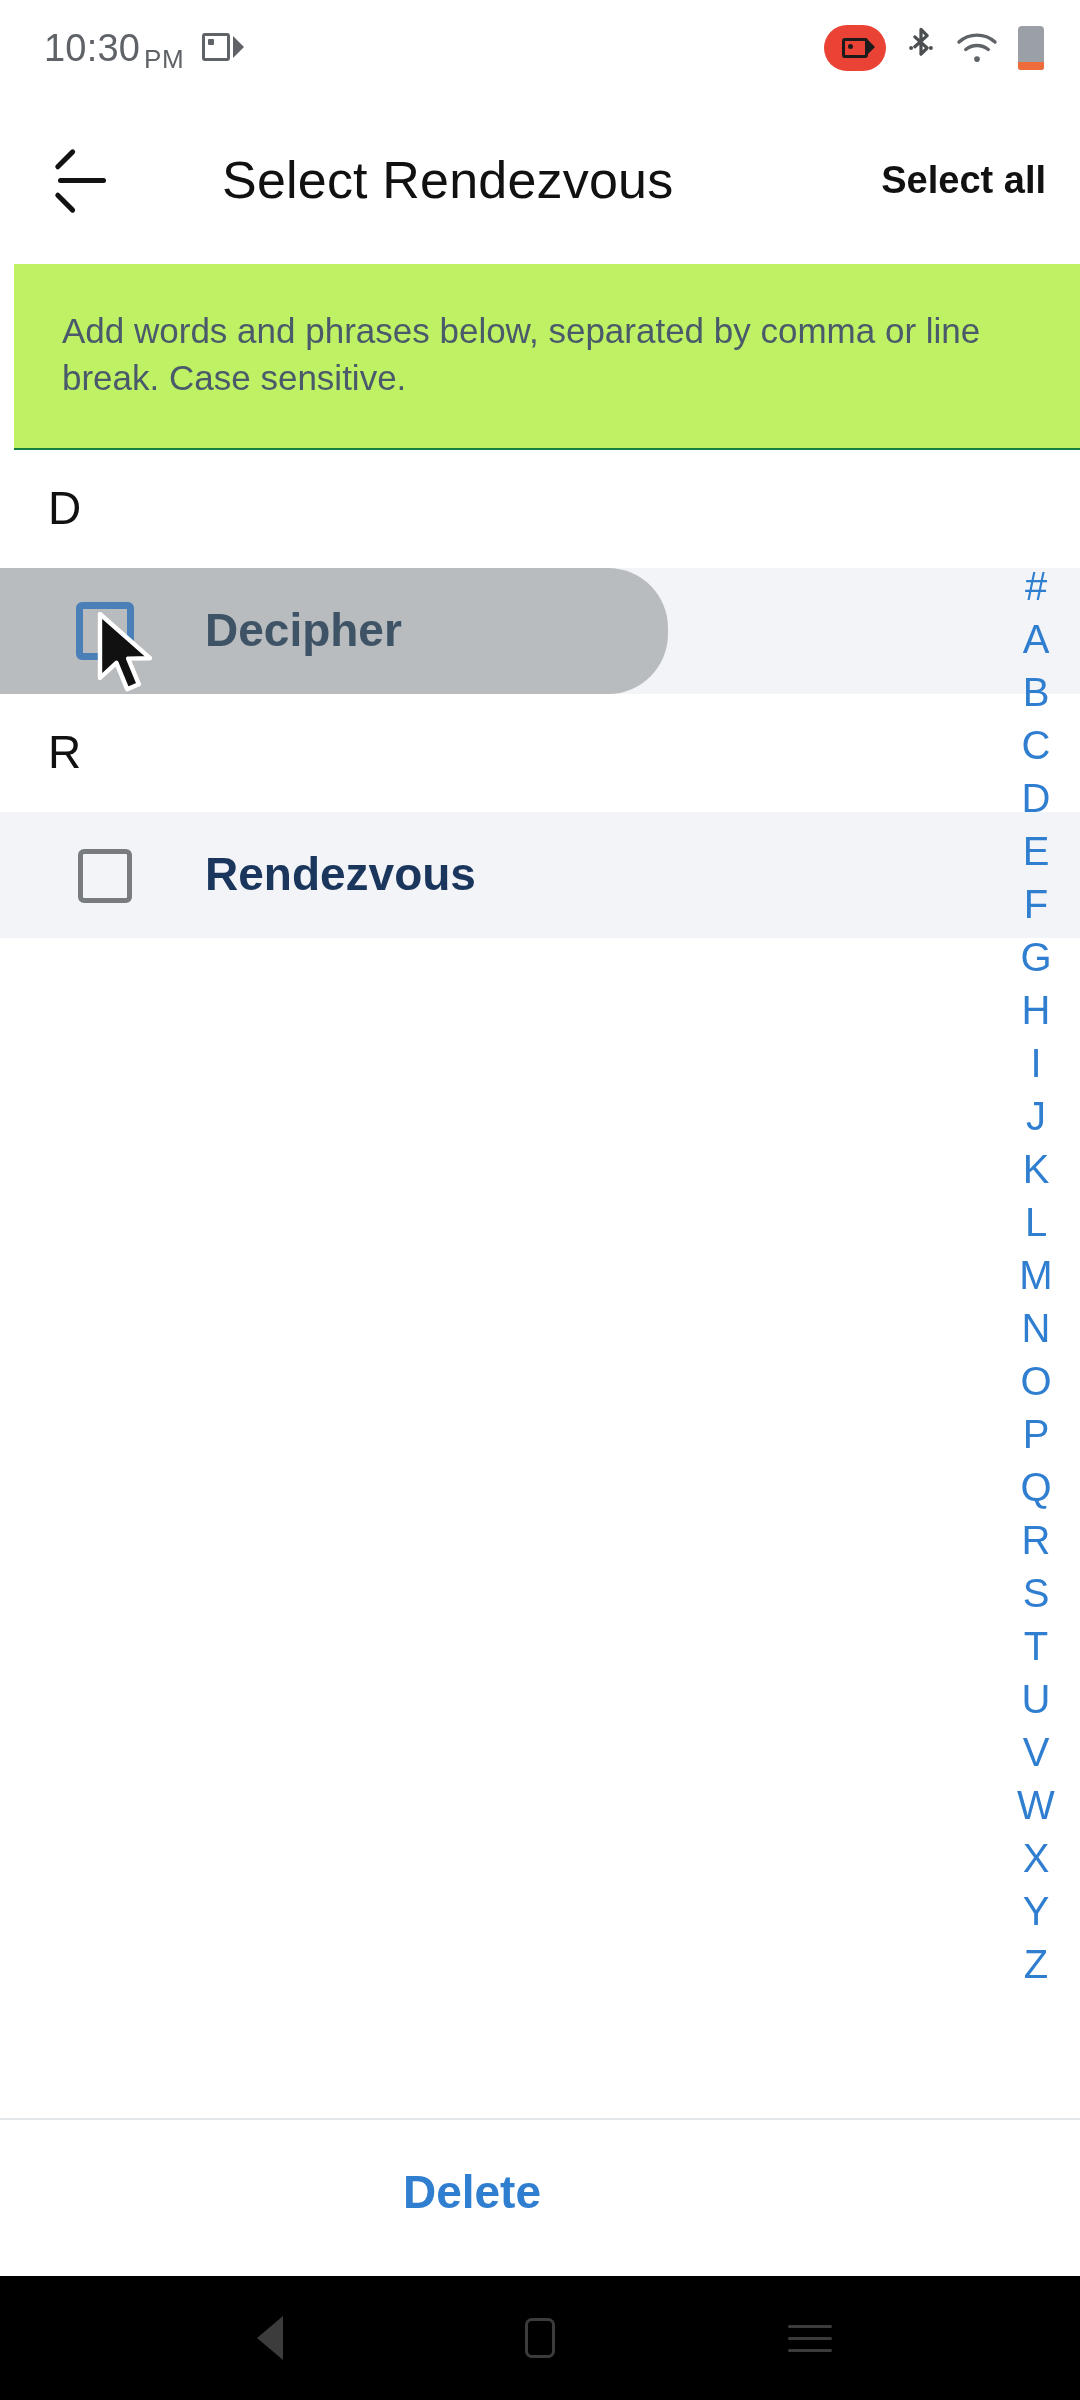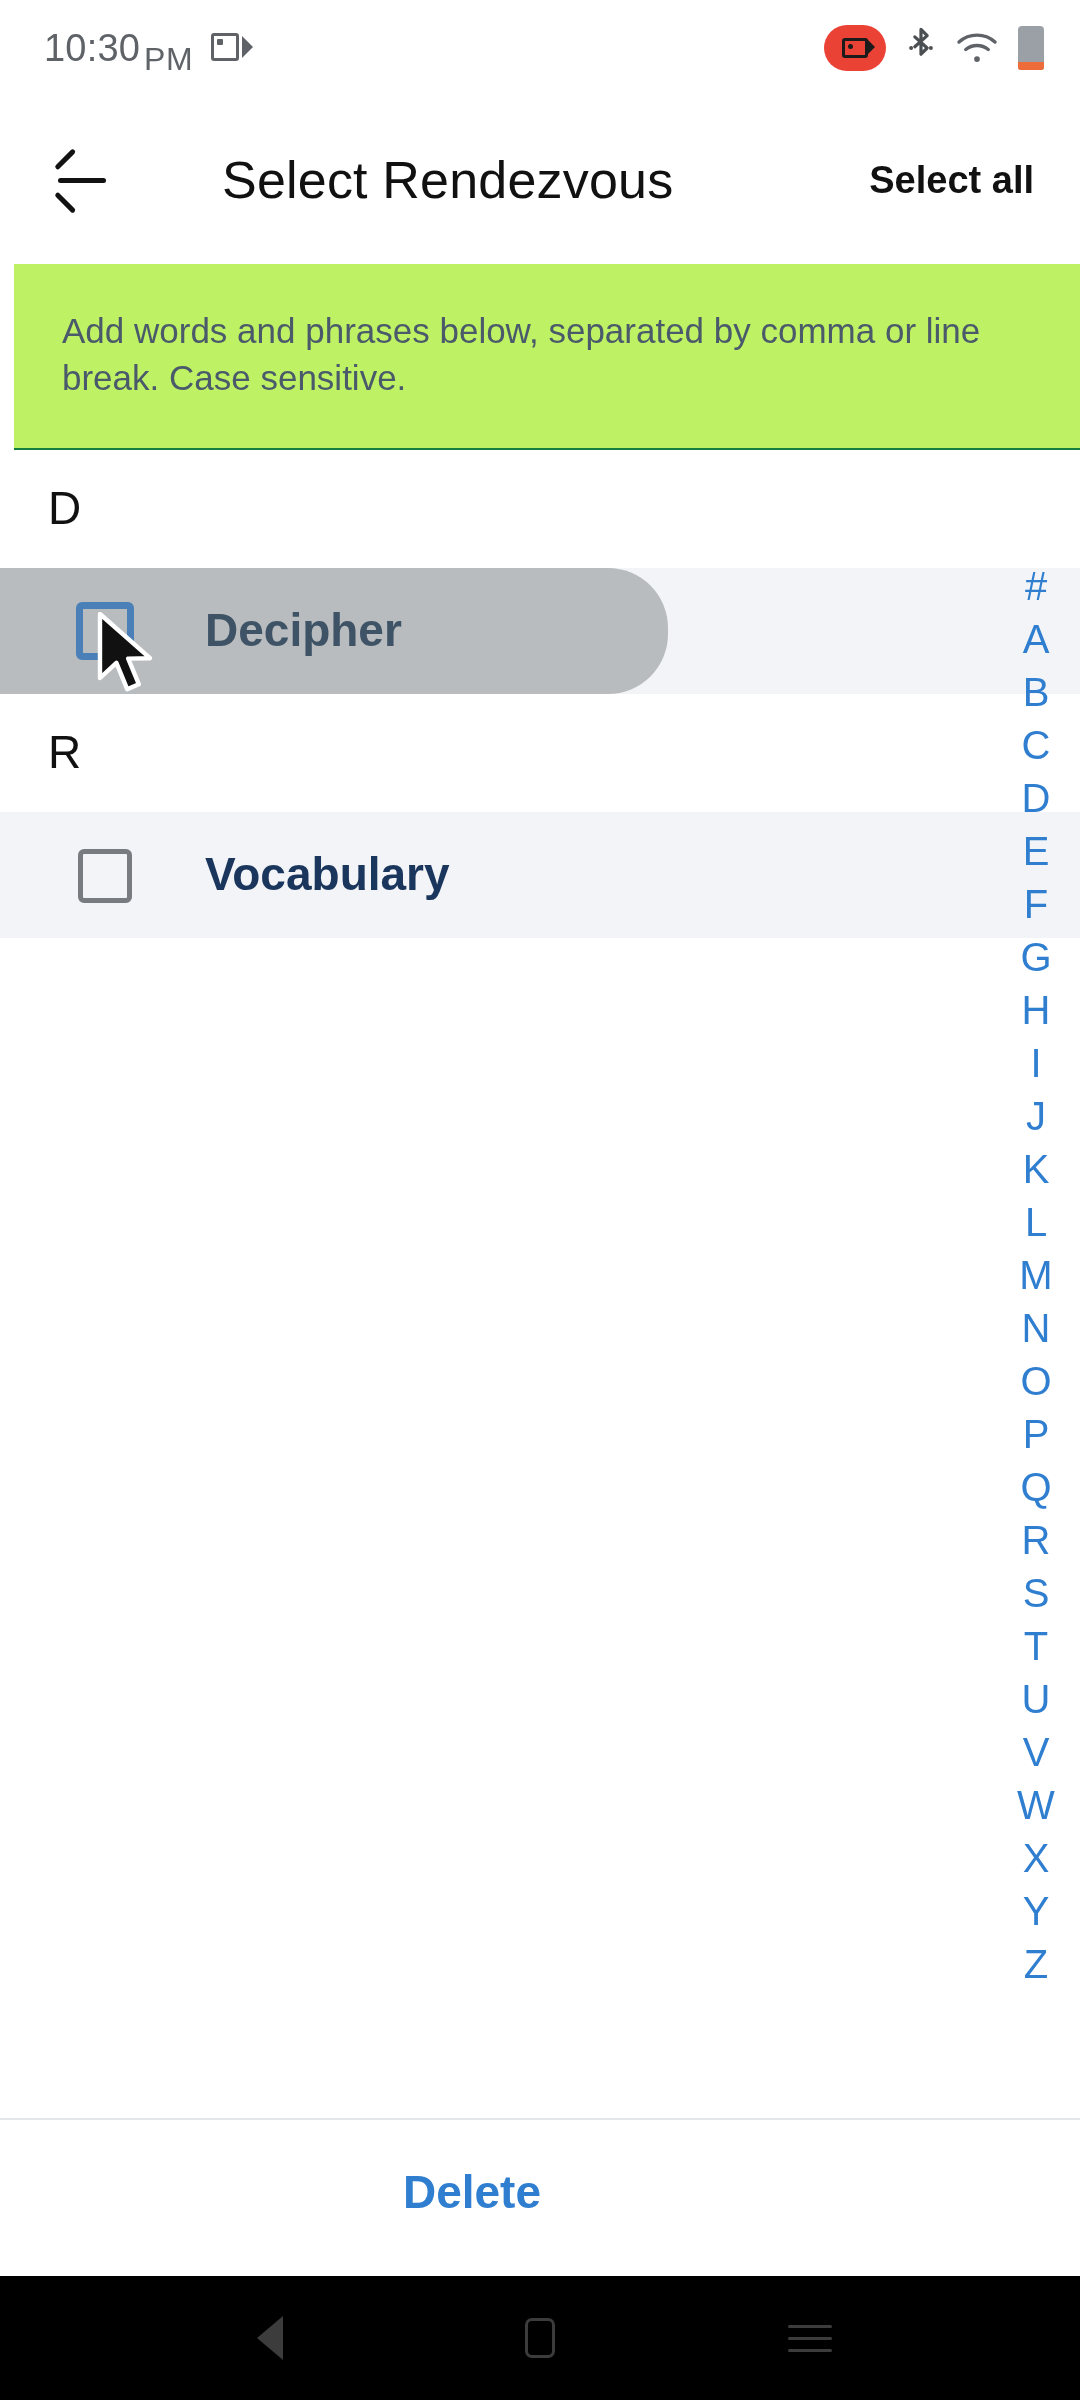--- a/index.html
+++ b/index.html
@@ -11,21 +11,21 @@
   }
   .screen{position:relative;width:1080px;height:2400px;background:#ffffff;}
 
   
   .statusbar{
     position:absolute;left:0;top:0;width:1080px;height:96px;
     background:#ffffff;
   }
   .sb-left{position:absolute;left:44px;top:0;height:96px;display:flex;align-items:center;gap:8px;}
   .sb-time{font-size:38px;color:#5f6368;letter-spacing:.2px;line-height:1;}
-  .sb-ampm{font-size:32px;color:#5f6368;letter-spacing:.5px;margin-left:-4px;margin-top:22px;}
+  .sb-ampm{font-size:26px;color:#5f6368;letter-spacing:.5px;margin-left:-4px;margin-top:22px;}
   .sb-cast{width:42px;height:30px;position:relative;margin-left:10px;}
   .sb-cast .body{position:absolute;left:0;top:0;width:28px;height:28px;border:3px solid #5f6368;border-radius:3px;box-sizing:border-box;}
   .sb-cast .dot{position:absolute;left:6px;top:6px;width:6px;height:6px;background:#5f6368;border-radius:1px;}
   .sb-cast .lens{position:absolute;left:31px;top:3px;width:0;height:0;border-top:11px solid transparent;border-bottom:11px solid transparent;border-left:11px solid #5f6368;}
 
   .sb-right{position:absolute;right:36px;top:0;height:96px;display:flex;align-items:center;gap:20px;}
   .rec-badge{width:62px;height:46px;background:#ea4335;border-radius:23px;position:relative;display:flex;align-items:center;justify-content:center;}
   .rec-badge .rb-body{width:26px;height:20px;border:3.5px solid #1b1b1b;border-radius:3px;box-sizing:border-box;position:relative;}
   .rec-badge .rb-dot{position:absolute;left:3px;top:3px;width:5px;height:5px;background:#1b1b1b;border-radius:50%;}
   .rec-badge .rb-lens{position:absolute;right:11px;top:13px;width:0;height:0;border-top:9px solid transparent;border-bottom:9px solid transparent;border-left:9px solid #1b1b1b;}
@@ -36,21 +36,21 @@
   .bat .lvl{position:absolute;left:0;bottom:0;width:100%;height:8px;background:#ed6c3a;}
 
   
   .appbar{position:absolute;left:0;top:96px;width:1080px;height:168px;background:#ffffff;}
   .back-btn{position:absolute;left:42px;top:44px;width:80px;height:80px;display:flex;align-items:center;justify-content:center;cursor:pointer;}
   .back-arrow{width:52px;height:40px;position:relative;}
   .back-arrow .shaft{position:absolute;left:2px;top:18px;width:48px;height:5px;background:#121212;border-radius:3px;}
   .back-arrow .h1{position:absolute;left:0px;top:6px;width:26px;height:5px;background:#121212;border-radius:3px;transform:rotate(-45deg);transform-origin:left center;}
   .back-arrow .h2{position:absolute;left:0px;top:31px;width:26px;height:5px;background:#121212;border-radius:3px;transform:rotate(45deg);transform-origin:left center;}
   .title{position:absolute;left:222px;top:52px;font-size:52px;color:#111111;letter-spacing:.2px;line-height:64px;}
-  .select-all{position:absolute;right:46px;top:62px;font-size:38px;font-weight:bold;color:#111111;line-height:44px;cursor:pointer;}
+  .select-all{position:absolute;right:34px;top:62px;font-size:38px;font-weight:bold;color:#111111;line-height:44px;cursor:pointer;}
 
   
   .banner{position:absolute;left:14px;top:264px;width:1080px;height:186px;background:#bef264;
           border-bottom:2px solid #15803d;box-sizing:border-box;}
   .banner p{margin:0;position:absolute;left:48px;top:43px;width:960px;
             font-size:35px;line-height:47px;color:#4a5a6b;}
 
   
   .list{position:absolute;left:0;top:450px;width:1080px;height:1668px;background:#ffffff;overflow:hidden;}
   .sec-head{position:relative;height:118px;background:#ffffff;}
@@ -160,21 +160,21 @@
       <div class="cbox focus"></div>
       <div class="word on-ripple">Decipher</div>
     </div>
 
     <div class="sec-head">
       <span>R</span>
     </div>
 
     <div class="row">
       <div class="cbox"></div>
-      <div class="word">Vocabulary</div>
+      <div class="word">Rendezvous</div>
     </div>
 
   </div>
 
   <div class="alpha" id="alpha-index">
       <span>#</span>
       <span>A</span>
       <span>B</span>
       <span>C</span>
       <span>D</span>

